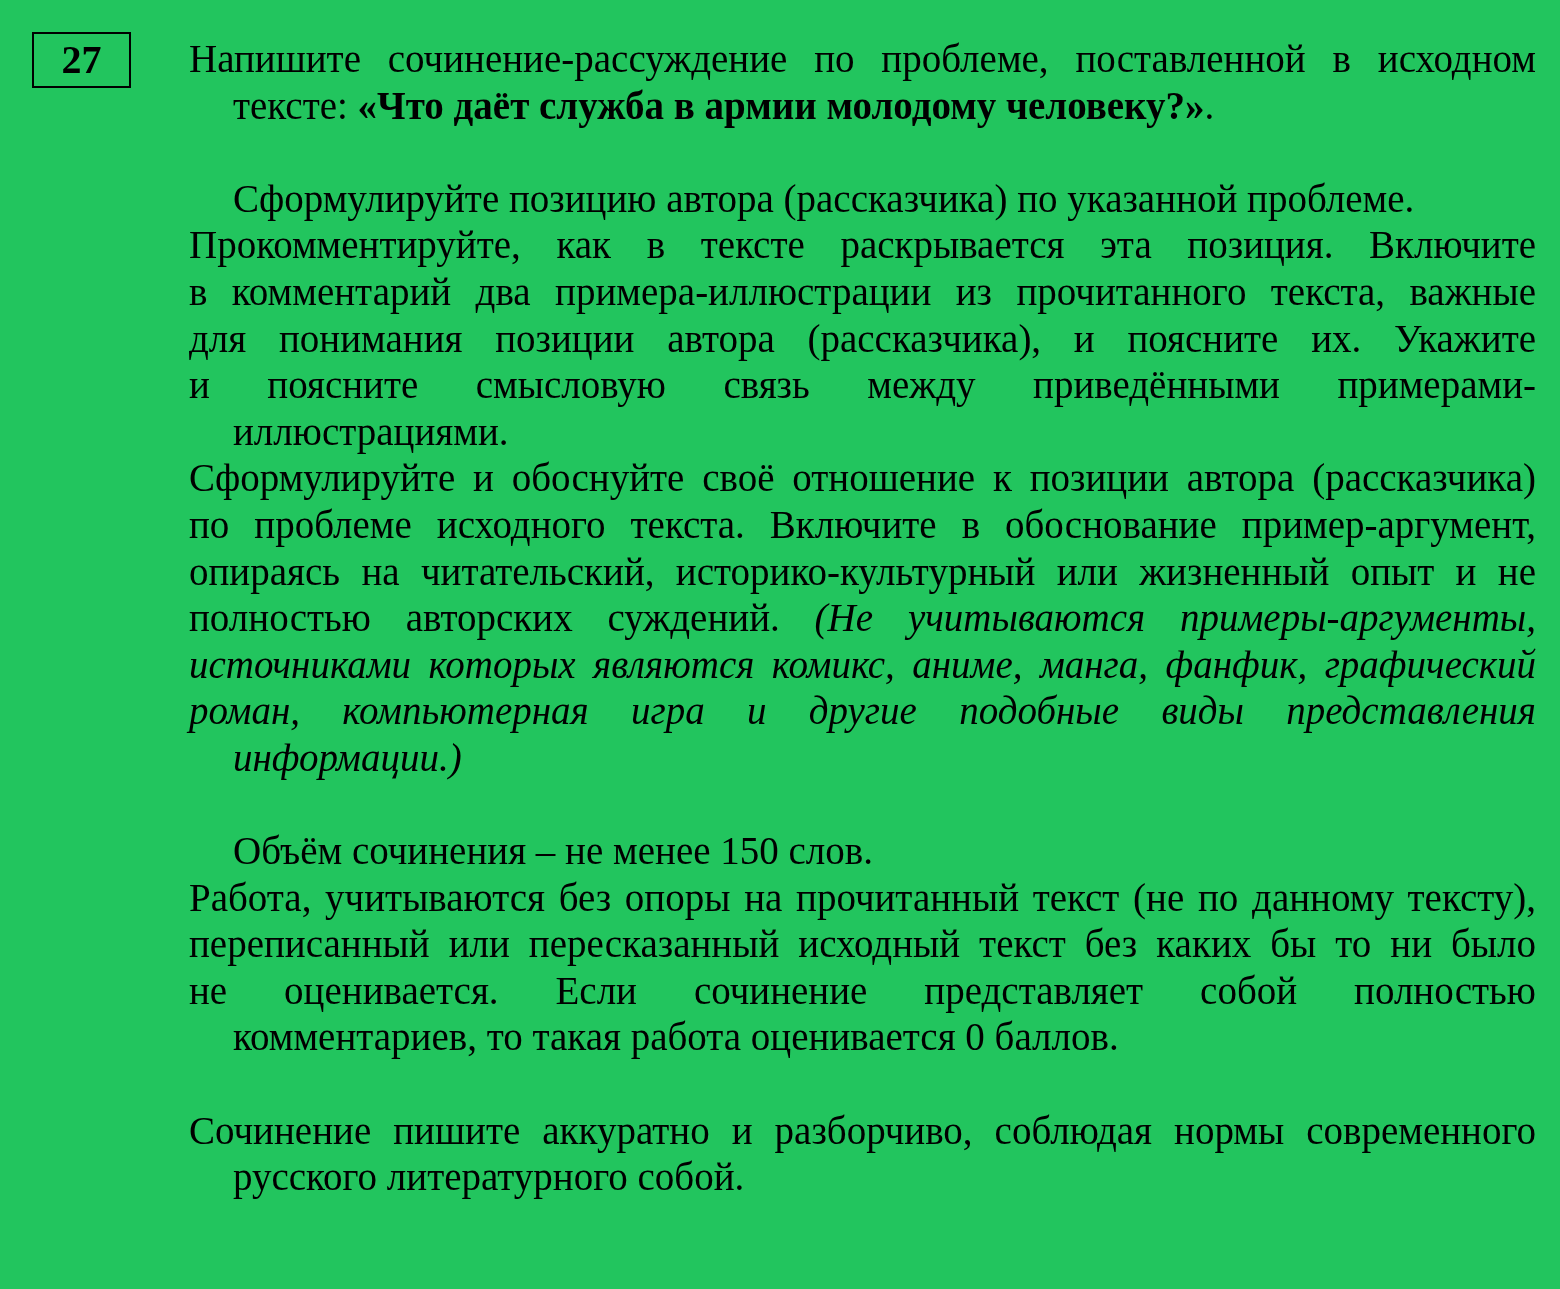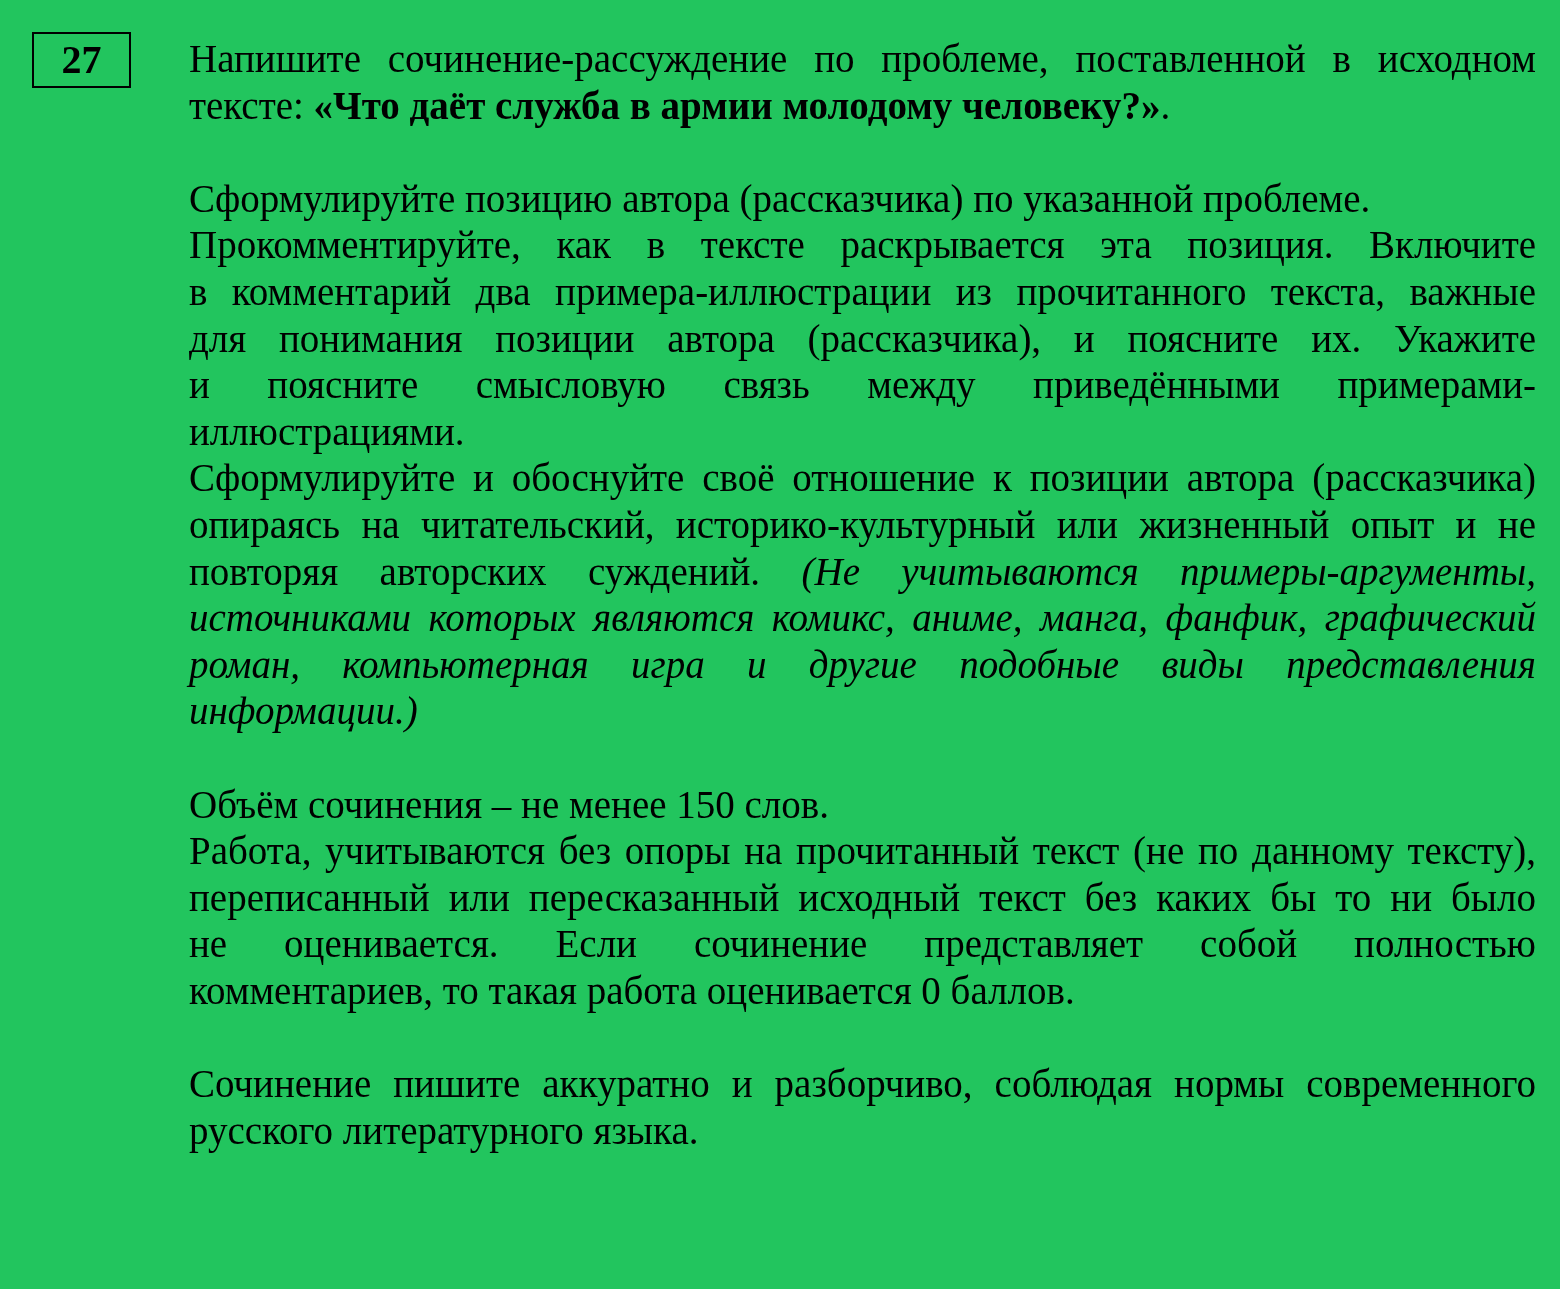--- a/index.html
+++ b/index.html
@@ -44,20 +44,21 @@
   .line {
     height: 46.6px;
     text-align: justify;
     text-align-last: justify;
     text-justify: inter-word;
     white-space: normal;
     overflow: visible;
   }
   .line.last {
     text-align-last: left;
+    margin-left: 44px;
   }
   .run.bold   { font-weight: bold; }
   .run.italic { font-style: italic; }
   .run.regular { font-weight: normal; font-style: normal; }
 </style>
 </head>
 <body>
 
 <div class="page">
   <div class="task-number-box">
@@ -69,31 +70,32 @@
         <div class="line last"><span class="run regular">тексте: </span><span class="run bold">«Что даёт служба в армии молодому человеку?»</span><span class="run regular">.</span></div>
       </div>
       <div class="block">
         <div class="line last"><span class="run regular">Сформулируйте позицию автора (рассказчика) по указанной проблеме.</span></div>
         <div class="line"><span class="run regular">Прокомментируйте, как в тексте раскрывается эта позиция. Включите</span></div>
         <div class="line"><span class="run regular">в&nbsp;комментарий два примера-иллюстрации из прочитанного текста, важные</span></div>
         <div class="line"><span class="run regular">для понимания позиции автора (рассказчика), и поясните их. Укажите</span></div>
         <div class="line"><span class="run regular">и&nbsp;поясните смысловую связь между приведёнными примерами-</span></div>
         <div class="line last"><span class="run regular">иллюстрациями.</span></div>
         <div class="line"><span class="run regular">Сформулируйте и обоснуйте своё отношение к позиции автора (рассказчика)</span></div>
+        <div class="line"><span class="run regular">по проблеме исходного текста. Включите в обоснование пример-аргумент,</span></div>
         <div class="line"><span class="run regular">опираясь на читательский, историко-культурный или жизненный опыт и не</span></div>
-        <div class="line"><span class="run regular">повторяя авторских суждений. </span><span class="run italic">(Не&nbsp;учитываются примеры-аргументы,</span></div>
+        <div class="line"><span class="run regular">полностью авторских суждений. </span><span class="run italic">(Не&nbsp;учитываются примеры-аргументы,</span></div>
         <div class="line"><span class="run italic">источниками которых являются комикс, аниме, манга, фанфик, графический</span></div>
         <div class="line"><span class="run italic">роман, компьютерная игра и&nbsp;другие подобные виды представления</span></div>
         <div class="line last"><span class="run italic">информации.)</span></div>
       </div>
       <div class="block">
         <div class="line last"><span class="run regular">Объём сочинения – не менее 150 слов.</span></div>
         <div class="line"><span class="run regular">Работа, учитываются без опоры на прочитанный текст (не по данному тексту),</span></div>
         <div class="line"><span class="run regular">переписанный или пересказанный исходный текст без каких бы то ни было</span></div>
         <div class="line"><span class="run regular">не оценивается. Если сочинение представляет собой полностью</span></div>
         <div class="line last"><span class="run regular">комментариев, то такая работа оценивается 0 баллов.</span></div>
       </div>
       <div class="block">
         <div class="line"><span class="run regular">Сочинение пишите аккуратно и разборчиво, соблюдая нормы современного</span></div>
-        <div class="line last"><span class="run regular">русского литературного языка.</span></div>
+        <div class="line last"><span class="run regular">русского литературного собой.</span></div>
       </div>
     </div>
 </div>
 
 </body></html>

